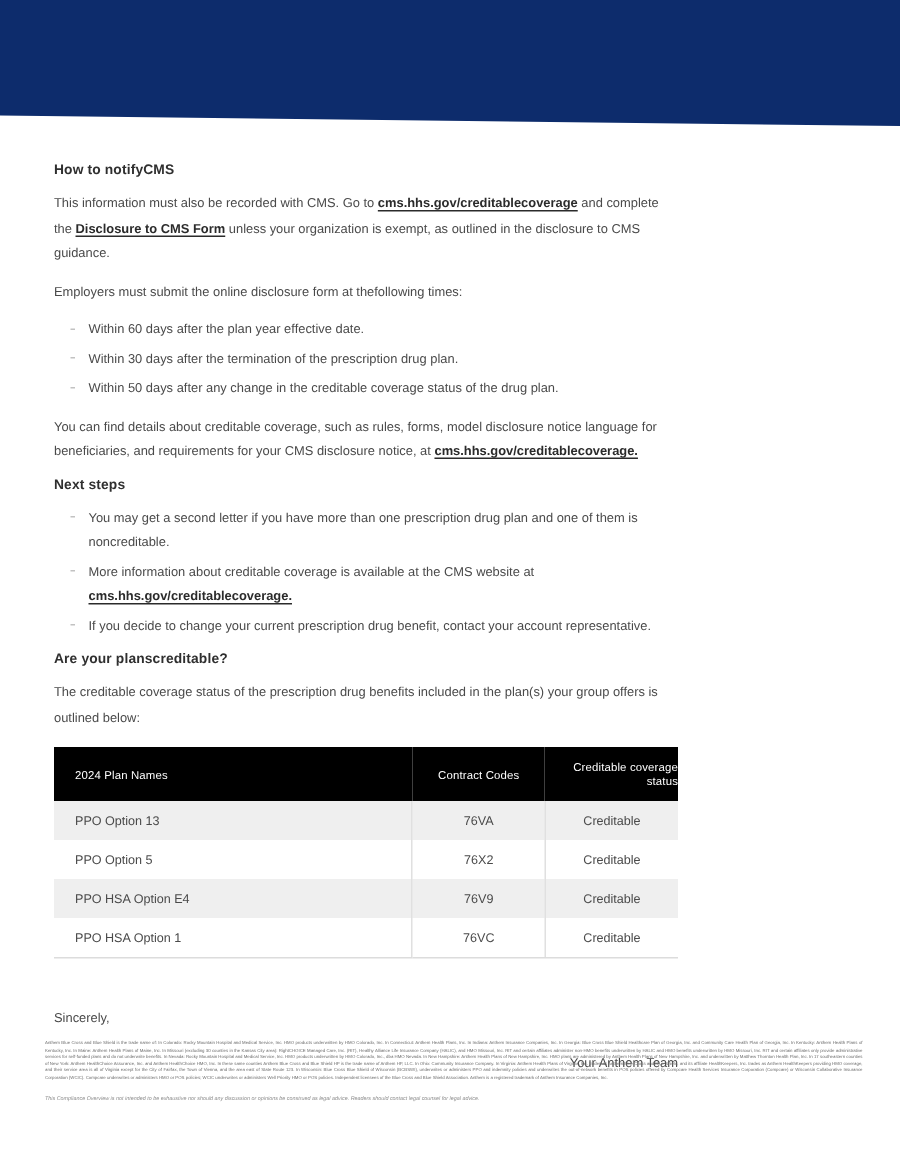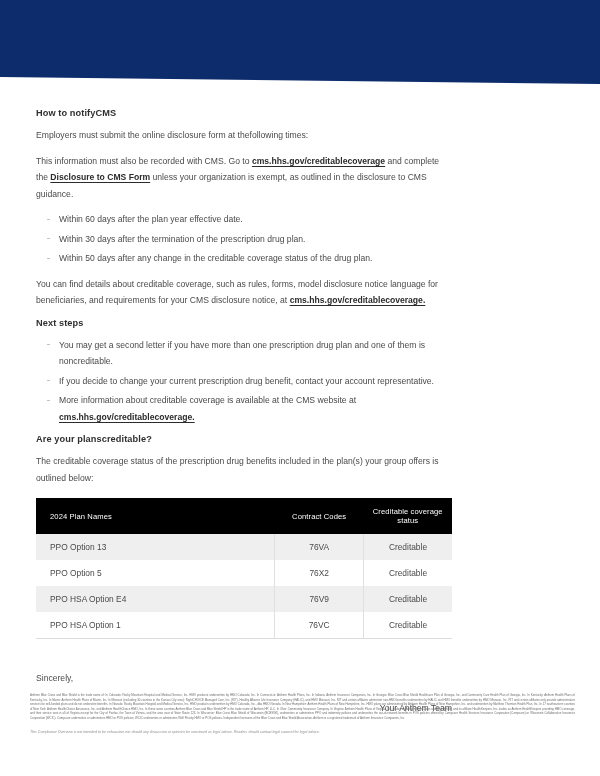--- a/index.html
+++ b/index.html
@@ -105,21 +105,21 @@
     padding: 9px 0;
     text-align: center;
     letter-spacing: 0.1px;
   }
   table.plans thead th.name-col {
     text-align: left;
     padding-left: 14px;
     width: 56%;
   }
   table.plans thead th.code-col { width: 22%; }
-  table.plans thead th.status-col { width: 22%; }
+  table.plans thead th.status-col { width: 22%; text-align: right; }
 
   table.plans tbody td {
     font-size: 8.4px;
     color: #4a4a4a;
     padding: 8px 0;
     text-align: center;
   }
   table.plans tbody td.name-col {
     text-align: left;
     padding-left: 14px;
@@ -174,38 +174,38 @@
 </head>
 <body>
 
 <div id="header-band"></div>
 
 <div id="doc">
 
   <div class="content">
     <h2 class="section-title">How to notifyCMS</h2>
 
+    <p class="para"><span>This information must also be recorded with CMS. Go to </span><a class="strong-link" href="#">cms.hhs.gov/creditablecoverage</a><span> and complete the </span><a class="strong-link" href="#">Disclosure to CMS Form</a><span> unless your organization is exempt, as outlined in the disclosure to CMS guidance.</span></p>
+
     <p class="para">Employers must submit the online disclosure form at thefollowing times:</p>
-
-    <p class="para"><span>This information must also be recorded with CMS. Go to </span><a class="strong-link" href="#">cms.hhs.gov/creditablecoverage</a><span> and complete the </span><a class="strong-link" href="#">Disclosure to CMS Form</a><span> unless your organization is exempt, as outlined in the disclosure to CMS guidance.</span></p>
 
     <ul class="bullets">
       <li>Within 60 days after the plan year effective date.</li>
       <li>Within 30 days after the termination of the prescription drug plan.</li>
       <li>Within 50 days after any change in the creditable coverage status of the drug plan.</li>
     </ul>
 
     <p class="para"><span>You can find details about creditable coverage, such as rules, forms, model disclosure notice language for beneficiaries, and requirements for your CMS disclosure notice, at </span><a class="strong-link" href="#">cms.hhs.gov/creditablecoverage.</a></p>
 
     <h2 class="section-title spaced-title">Next steps</h2>
 
     <ul class="bullets">
       <li>You may get a second letter if you have more than one prescription drug plan and one of them is noncreditable.</li>
+      <li><span>More information about creditable coverage is available at the CMS website at </span><a class="strong-link" href="#">cms.hhs.gov/creditablecoverage.</a></li>
       <li>If you decide to change your current prescription drug benefit, contact your account representative.</li>
-      <li><span>More information about creditable coverage is available at the CMS website at </span><a class="strong-link" href="#">cms.hhs.gov/creditablecoverage.</a></li>
     </ul>
 
     <h2 class="section-title spaced-title">Are your planscreditable?</h2>
 
     <p class="para">The creditable coverage status of the prescription drug benefits included in the plan(s) your group offers is outlined below:</p>
   </div>
 
   <div class="table-wrap">
     <table class="plans">
       <thead>

